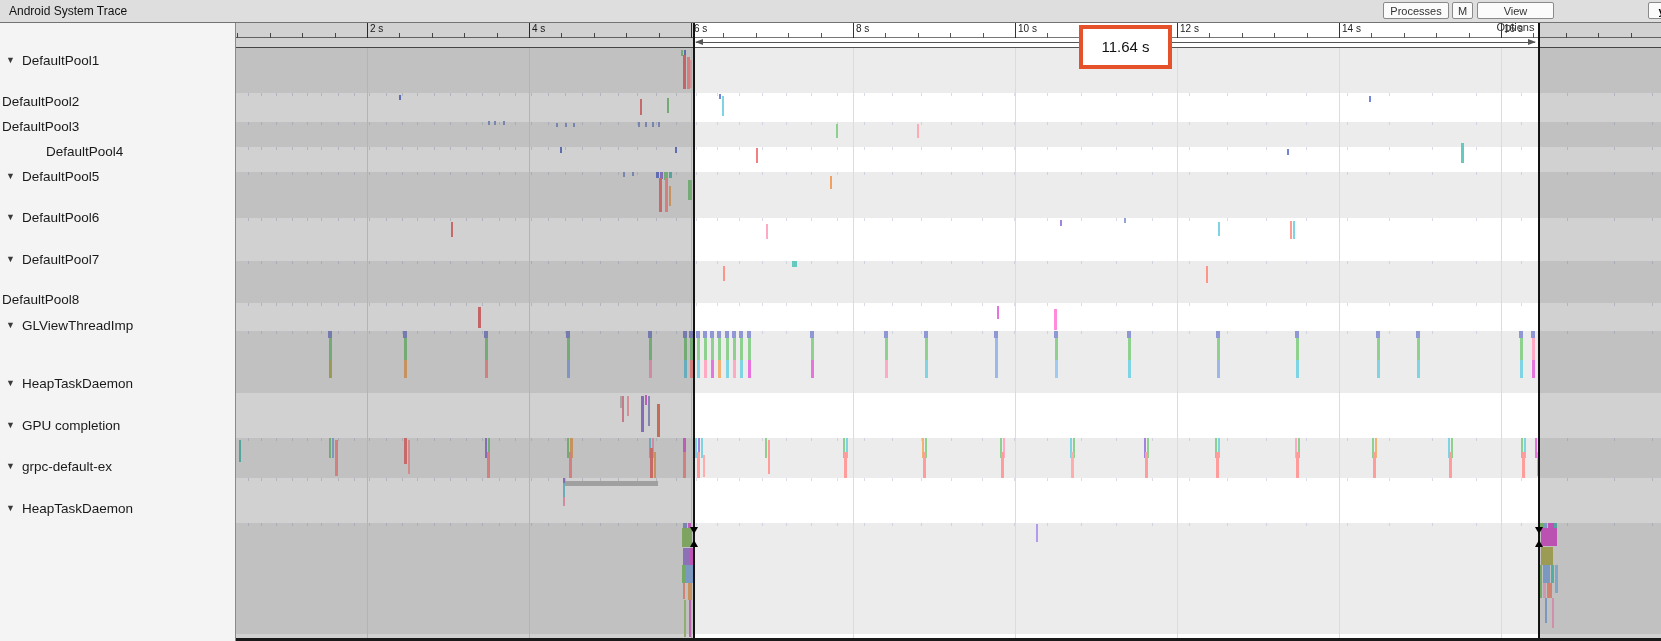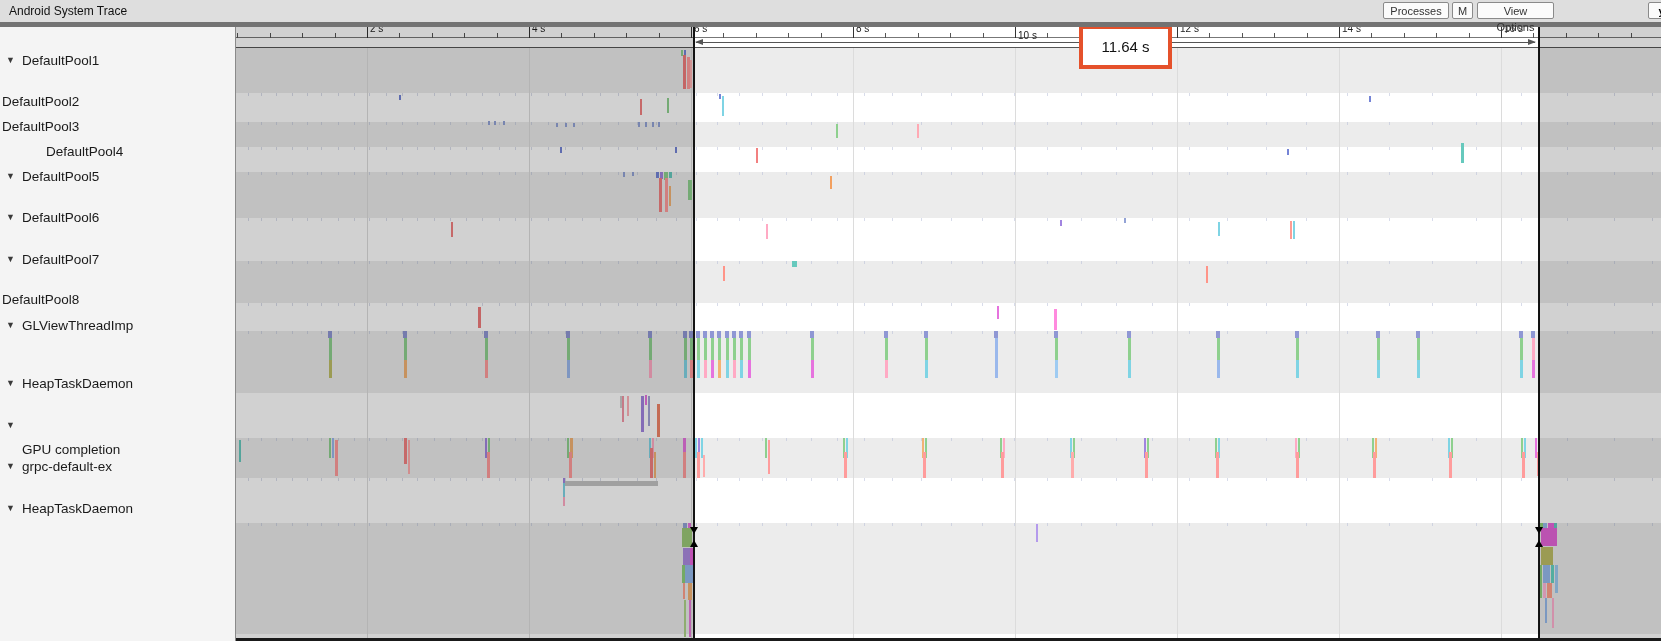--- a/index.html
+++ b/index.html
@@ -1,21 +1,21 @@
 <!DOCTYPE html>
 <html><head>
 <meta charset="utf-8">
 <style>
   html,body{margin:0;padding:0}
   body{width:1661px;height:641px;position:relative;overflow:hidden;
        font-family:"Liberation Sans","DejaVu Sans",sans-serif;background:#ffffff}
   #stage{position:absolute;left:0;top:0;width:1661px;height:641px}
   #stage div{position:absolute}
   .hdr{position:absolute;left:0;top:0;width:1661px;height:22px;background:#dedede;
-       border-bottom:5px solid #737373;z-index:90}
+       border-bottom:1px solid #737373;z-index:90}
   .hdr-title{position:absolute;left:9px;top:4px;font-size:12px;color:#111}
   .hbtn{position:absolute;top:2px;height:17px;background:#fbfbfb;border:1px solid #8a8a8a;
         border-radius:2px;font-size:11px;color:#333;text-align:center;line-height:16px;
         box-sizing:border-box;padding:0 6px}
   .sidebar{position:absolute;left:0;top:22px;width:235px;height:619px;background:#f4f4f4;
            border-right:1px solid #8a8a8a;z-index:80}
   .sb-item{position:absolute;height:16px;white-space:nowrap;cursor:default}
   .sb-arrow{position:absolute;left:6px;top:2px;font-size:9px;color:#3a3a3a}
   .sb-label{position:absolute;top:0;font-size:13.5px;color:#1a1a1a}
   .badge{position:absolute;border:4px solid #e5512b;background:#ffffff;color:#111;
@@ -64,21 +64,21 @@
     <div class="sb-item" style="top: 296px; left: 0px; width: 235px;">
       <span class="sb-arrow">▼</span>
       <span class="sb-label" style="left: 22px;">GLViewThreadImp</span>
     </div>
     <div class="sb-item" style="top: 354px; left: 0px; width: 235px;">
       <span class="sb-arrow">▼</span>
       <span class="sb-label" style="left: 22px;">HeapTaskDaemon</span>
     </div>
     <div class="sb-item" style="top: 396px; left: 0px; width: 235px;">
       <span class="sb-arrow">▼</span>
-      <span class="sb-label" style="left: 22px; margin-top: 24px;">GPU completion</span>
+      <span class="sb-label" style="left: 22px;">GPU completion</span>
     </div>
     <div class="sb-item" style="top: 437px; left: 0px; width: 235px;">
       <span class="sb-arrow">▼</span>
       <span class="sb-label" style="left: 22px;">grpc-default-ex</span>
     </div>
     <div class="sb-item" style="top: 479px; left: 0px; width: 235px;">
       <span class="sb-arrow">▼</span>
       <span class="sb-label" style="left: 22px;">HeapTaskDaemon</span>
     </div>
   </div>
@@ -769,21 +769,21 @@
     <div style="left: 1630.6px; top: 33px; width: 1px; height: 5px; background: rgb(85, 85, 85); z-index: 5;"></div>
     <div style="left: 367px; top: 22px; width: 1px; height: 16px; background: rgb(51, 51, 51); z-index: 6;"></div>
     <div style="left: 370px; top: 23px; font-size: 10px; color: rgb(34, 34, 34); z-index: 6; white-space: nowrap;">2 s</div>
     <div style="left: 529px; top: 22px; width: 1px; height: 16px; background: rgb(51, 51, 51); z-index: 6;"></div>
     <div style="left: 532px; top: 23px; font-size: 10px; color: rgb(34, 34, 34); z-index: 6; white-space: nowrap;">4 s</div>
     <div style="left: 691px; top: 22px; width: 1px; height: 16px; background: rgb(51, 51, 51); z-index: 6;"></div>
     <div style="left: 694px; top: 23px; font-size: 10px; color: rgb(34, 34, 34); z-index: 6; white-space: nowrap;">6 s</div>
     <div style="left: 853px; top: 22px; width: 1px; height: 16px; background: rgb(51, 51, 51); z-index: 6;"></div>
     <div style="left: 856px; top: 23px; font-size: 10px; color: rgb(34, 34, 34); z-index: 6; white-space: nowrap;">8 s</div>
     <div style="left: 1015px; top: 22px; width: 1px; height: 16px; background: rgb(51, 51, 51); z-index: 6;"></div>
-    <div style="left: 1018px; top: 23px; font-size: 10px; color: rgb(34, 34, 34); z-index: 6; white-space: nowrap; margin-top: 7px;">10 s</div>
+    <div style="left: 1018px; top: 23px; font-size: 10px; color: rgb(34, 34, 34); z-index: 6; white-space: nowrap;">10 s</div>
     <div style="left: 1177px; top: 22px; width: 1px; height: 16px; background: rgb(51, 51, 51); z-index: 6;"></div>
     <div style="left: 1180px; top: 23px; font-size: 10px; color: rgb(34, 34, 34); z-index: 6; white-space: nowrap;">12 s</div>
     <div style="left: 1339px; top: 22px; width: 1px; height: 16px; background: rgb(51, 51, 51); z-index: 6;"></div>
     <div style="left: 1342px; top: 23px; font-size: 10px; color: rgb(34, 34, 34); z-index: 6; white-space: nowrap;">14 s</div>
     <div style="left: 1501px; top: 22px; width: 1px; height: 16px; background: rgb(51, 51, 51); z-index: 6;"></div>
     <div style="left: 1504px; top: 23px; font-size: 10px; color: rgb(34, 34, 34); z-index: 6; white-space: nowrap;">16 s</div>
     <div style="left: 236px; top: 38px; width: 1425px; height: 9px; background: rgb(255, 255, 255); border-bottom: 1px solid rgb(85, 85, 85); z-index: 4;"></div>
     <div style="left: 696px; top: 42px; width: 839px; height: 1px; background: rgb(85, 85, 85); z-index: 7;"></div>
     <div style="left: 695px; top: 39px; width: 0px; height: 0px; border-right: 8px solid rgb(85, 85, 85); border-top: 3.5px solid transparent; border-bottom: 3.5px solid transparent; z-index: 8;"></div>
     <div style="left: 1528px; top: 39px; width: 0px; height: 0px; border-left: 8px solid rgb(85, 85, 85); border-top: 3.5px solid transparent; border-bottom: 3.5px solid transparent; z-index: 8;"></div>

